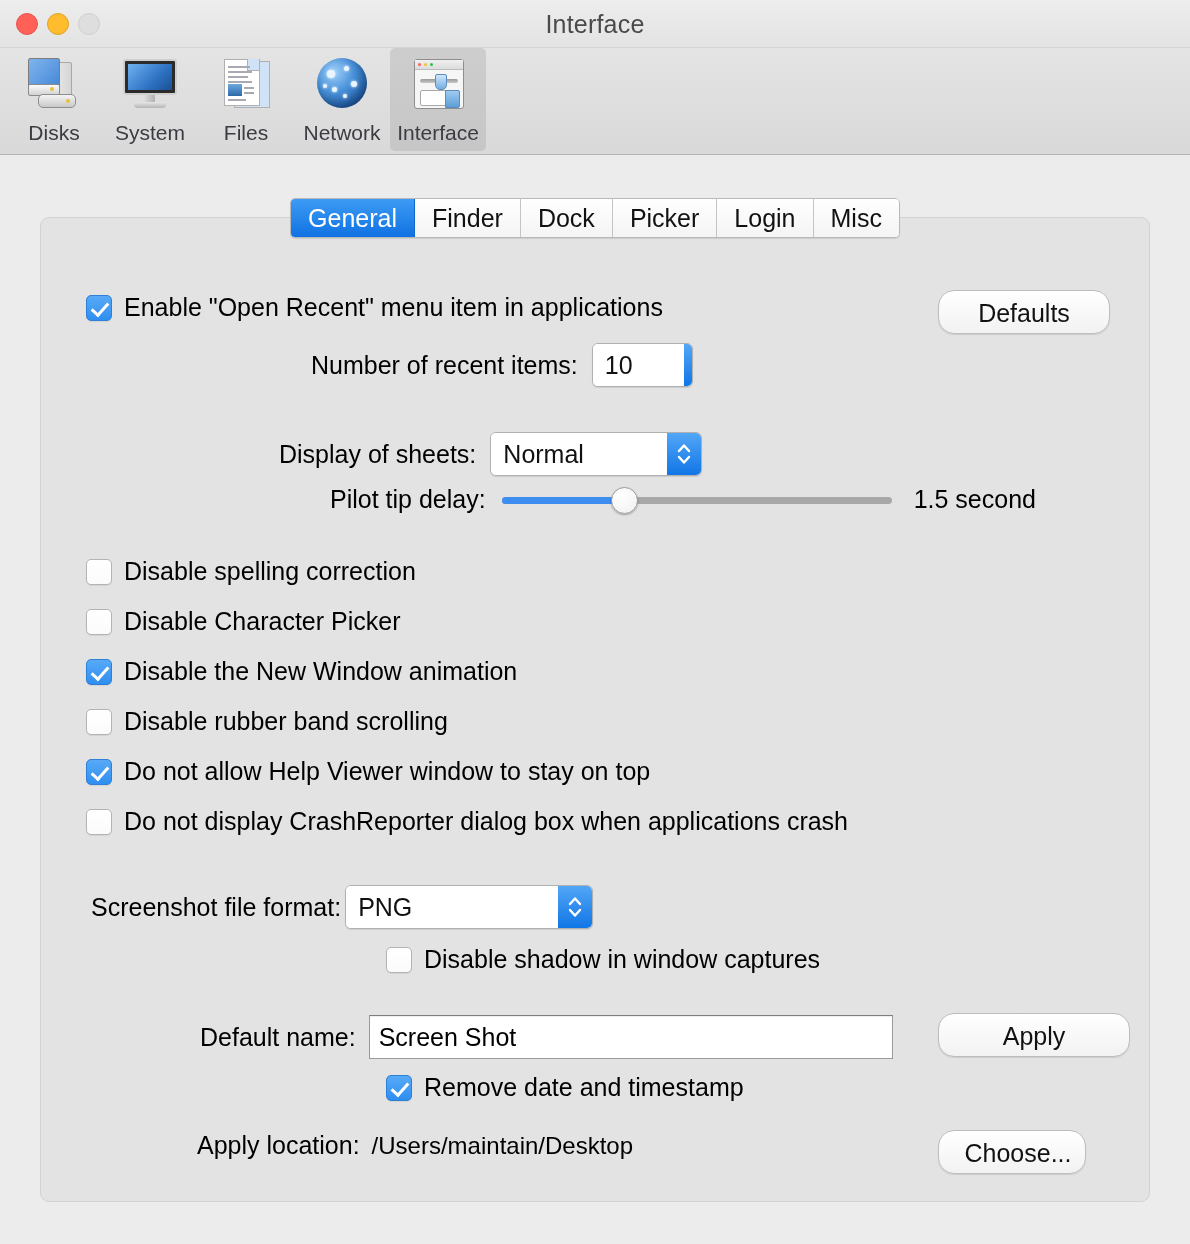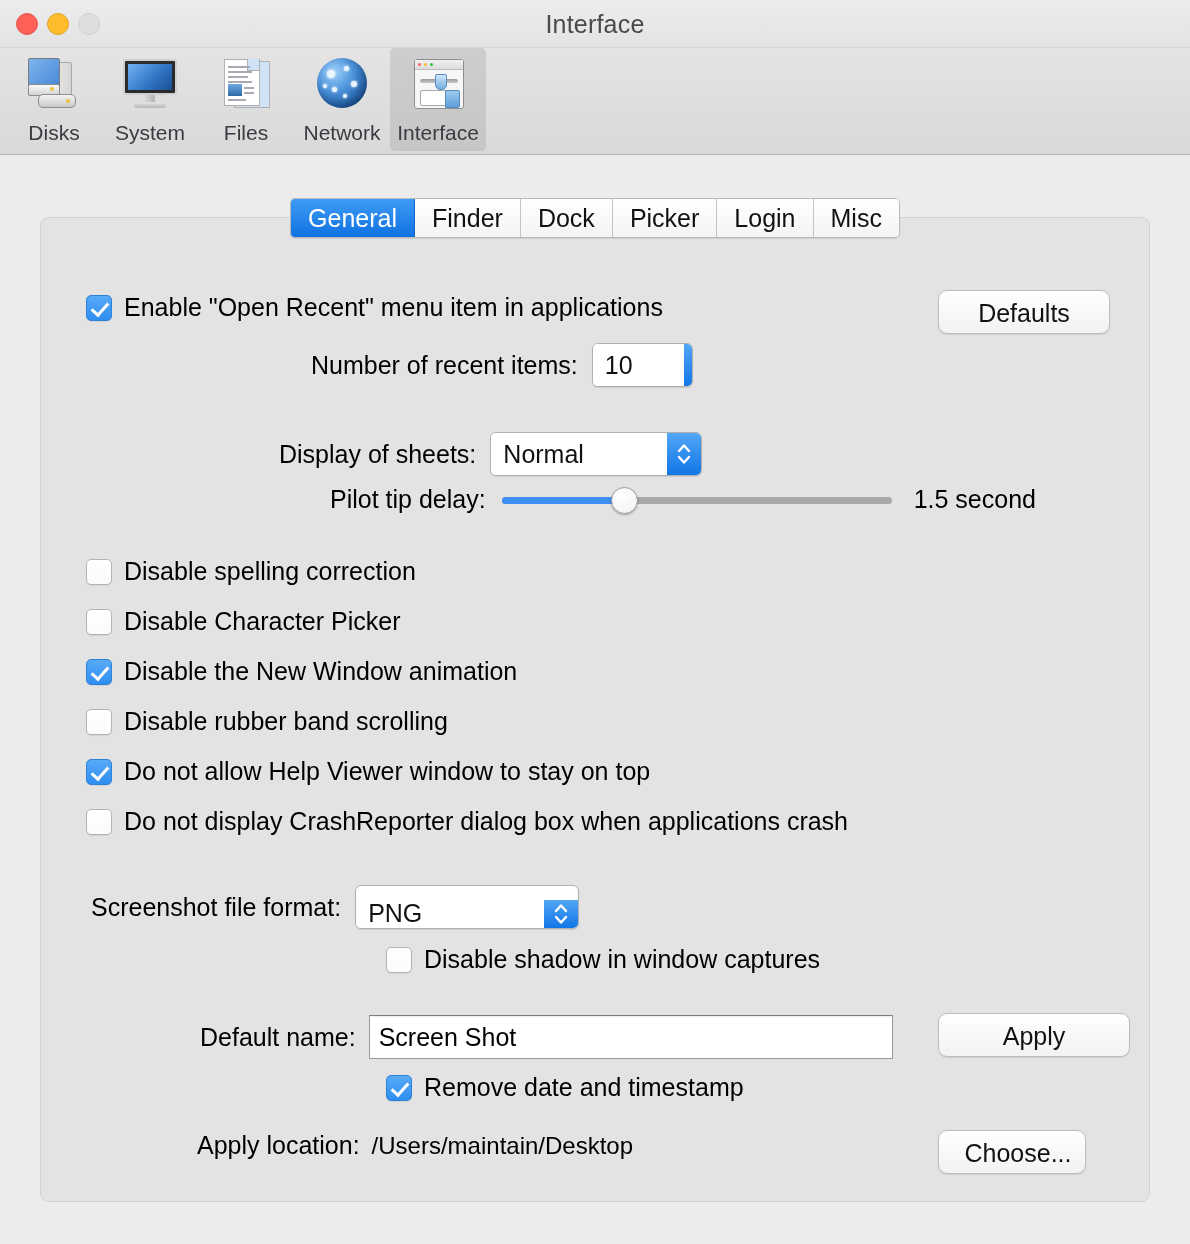--- a/index.html
+++ b/index.html
@@ -307,21 +307,21 @@
     margin-left: 12px;
     font-size: 25px;
     color: #000;
     white-space: nowrap;
   }
 
   
   .btn {
     background: linear-gradient(to bottom,#ffffff,#f2f2f2);
     border: 1px solid #bdbdbd;
-    border-radius: 9px;
+    border-radius: 16px;
     box-shadow: 0 1px 1px rgba(0,0,0,0.10);
     font-size: 25px;
     color: #111;
     height: 44px;
     line-height: 44px;
     text-align: center;
     box-sizing: border-box;
     cursor: default;
     white-space: nowrap;
   }
@@ -557,21 +557,21 @@
       <div class="cb on"></div>
       <div class="cb-label">Do not allow Help Viewer window to stay on top</div>
     </div>
     <div class="row" style="left:86px; top:652px;">
       <div class="cb"></div>
       <div class="cb-label">Do not display CrashReporter dialog box when applications crash</div>
     </div>
 
     <div class="row" style="left:91px; top:730px;">
       <div class="lbl">Screenshot file format:</div>
-      <div class="popup" style="margin-left:14px; width:224px;align-items:flex-end;">
+      <div class="popup" style="margin-left:4px; width:248px;">
         <div class="val">PNG</div>
         <div class="arrowbox">
           <svg class="chev" width="18" height="28" viewBox="0 0 18 28" aria-hidden="true">
             <polyline points="4,11 9,5.5 14,11" fill="none" stroke="#ffffff" stroke-width="2.4" stroke-linecap="round" stroke-linejoin="round"></polyline>
             <polyline points="4,17 9,22.5 14,17" fill="none" stroke="#ffffff" stroke-width="2.4" stroke-linecap="round" stroke-linejoin="round"></polyline>
           </svg>
         </div>
       </div>
     </div>
 

